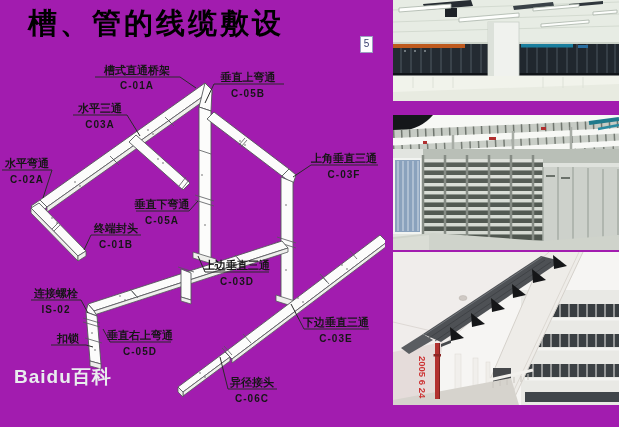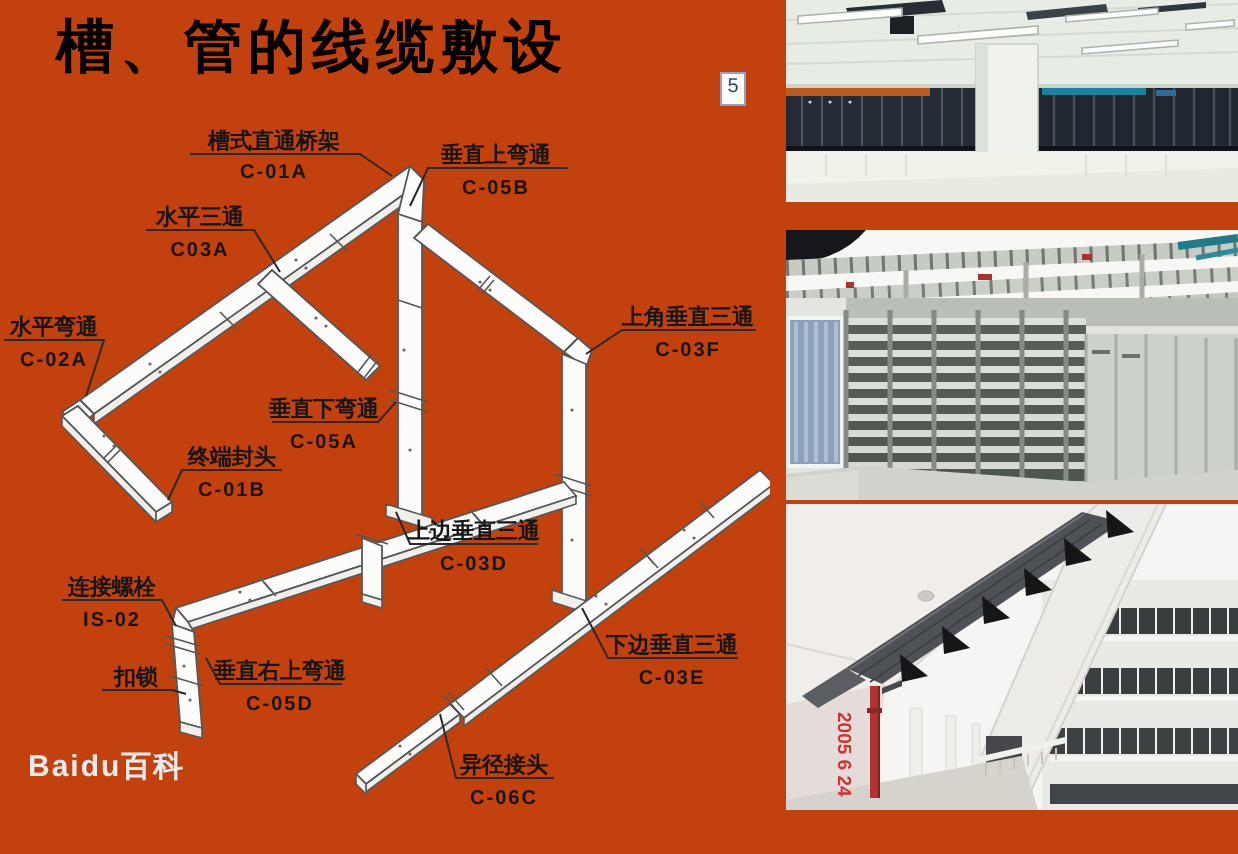--- a/index.html
+++ b/index.html
@@ -1,28 +1,28 @@
 <!DOCTYPE html>
 <html><head>
 <meta charset="utf-8">
 <style>
   html,body{margin:0;padding:0;background:#ffffff;}
-  .page{position:relative;width:619px;height:427px;background:#c2410c;overflow:hidden;
+  .page{position:relative;width:619px;height:427px;background:#a21caf;overflow:hidden;
         font-family:"Liberation Sans",sans-serif;}
   .title{position:absolute;left:28px;top:4px;margin:0;font-size:29px;font-weight:bold;
          letter-spacing:3px;color:#000;font-family:"DejaVu Serif","Liberation Serif",serif;}
   .page-marker{position:absolute;left:360px;top:36px;width:11px;height:15px;border:1px solid #9aa0c0;
          background:#fdfdff;color:#3a4070;font-size:10px;line-height:14px;text-align:center;}
   .diagram{position:absolute;left:0;top:55px;}
   .photo{position:absolute;left:393px;display:block;}
   .photo1{top:0;}
   .photo2{top:115px;}
   .photo3{top:252px;}
-  .baidu-wm{position:absolute;left:14px;top:364px;font-size:15px;font-weight:bold;
-         color:#e9ecee;letter-spacing:1px;margin-top:10px;}
+  .baidu-wm{position:absolute;left:14px;top:364px;font-size:19px;font-weight:bold;
+         color:#e9ecee;letter-spacing:1px;}
   .zhihu-wm{position:absolute;left:448px;top:383px;font-size:24px;letter-spacing:2px;
          color:#fafafa;text-shadow:0 1px 2px rgba(110,110,110,.6);white-space:nowrap;}
   svg text.lname{font-size:11px;font-weight:bold;fill:#161616;}
   svg text.lcode{font-size:10px;font-weight:bold;fill:#161616;letter-spacing:1px;}
   svg .tray{fill:#fcfcfb;stroke:#55585a;stroke-width:0.9;}
   svg .trayside{fill:#efefec;stroke:#55585a;stroke-width:0.8;}
   svg .tick{fill:none;stroke:#55585a;stroke-width:0.8;}
   svg .lead{fill:none;stroke:#2a2a2a;stroke-width:1;}
   svg .rivet{fill:#666;}
 </style>

